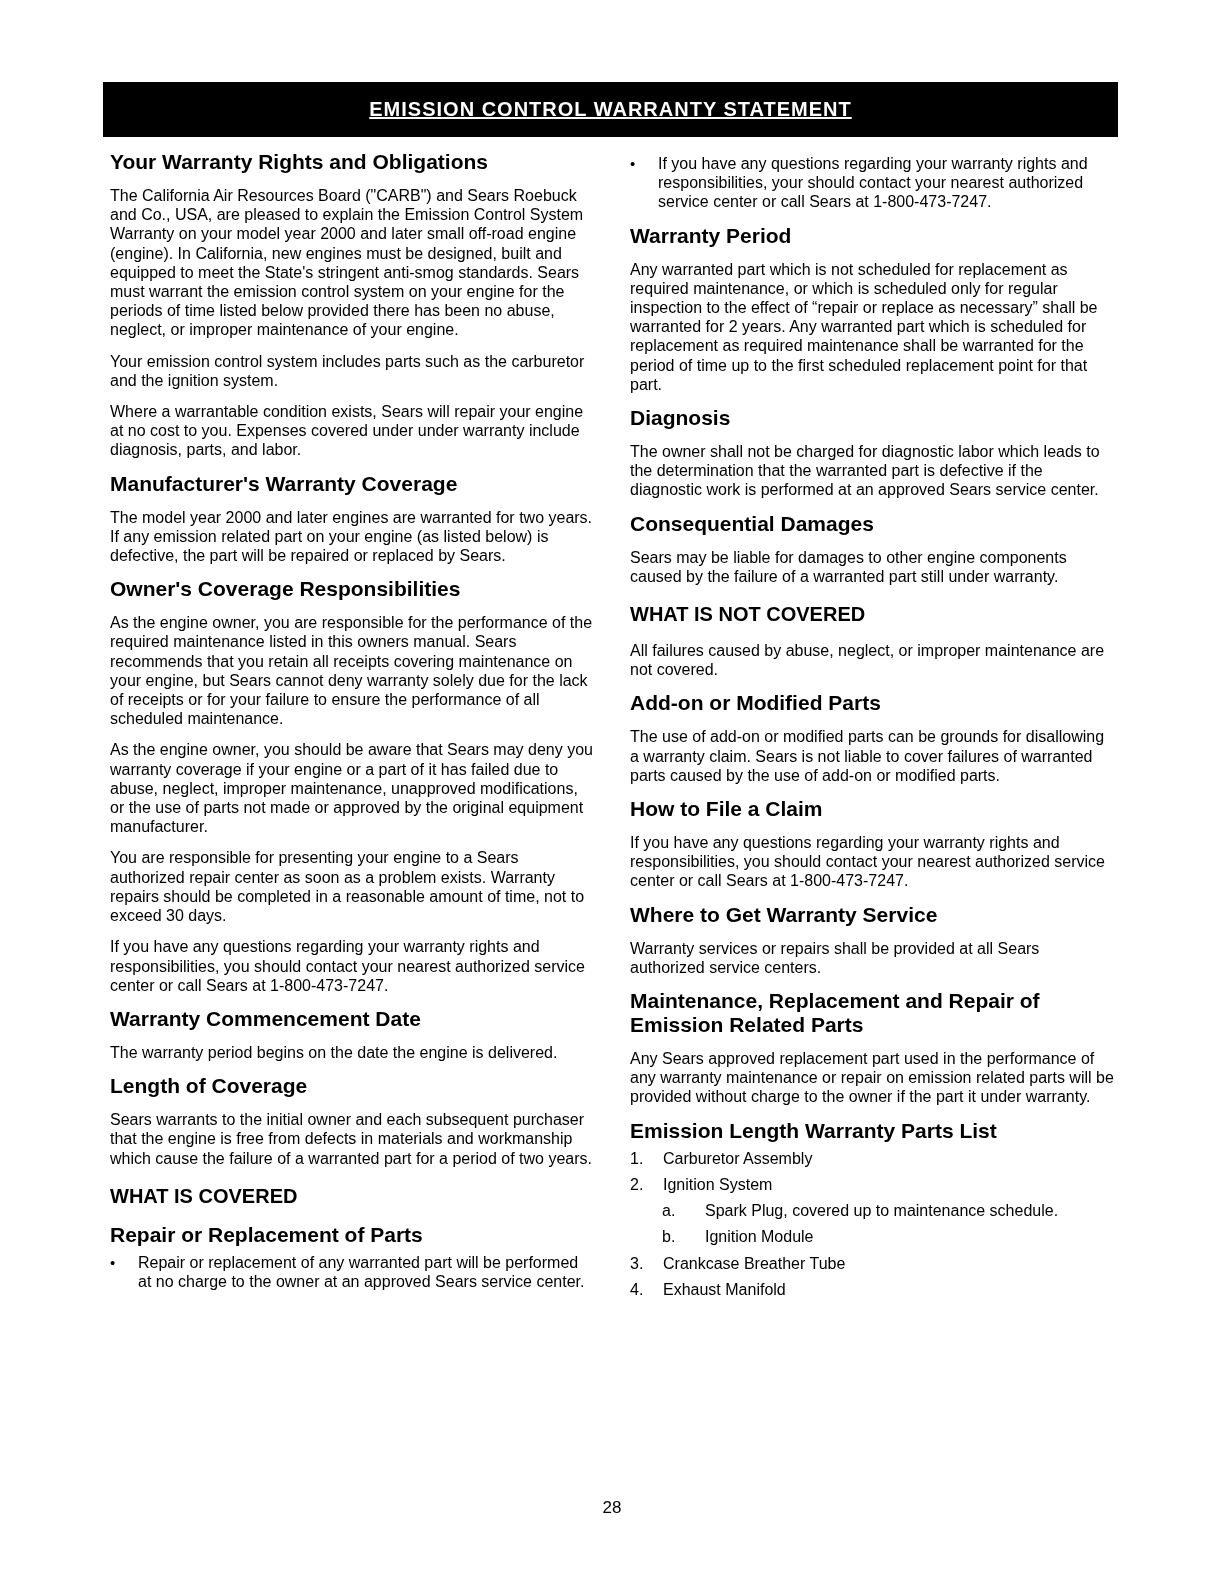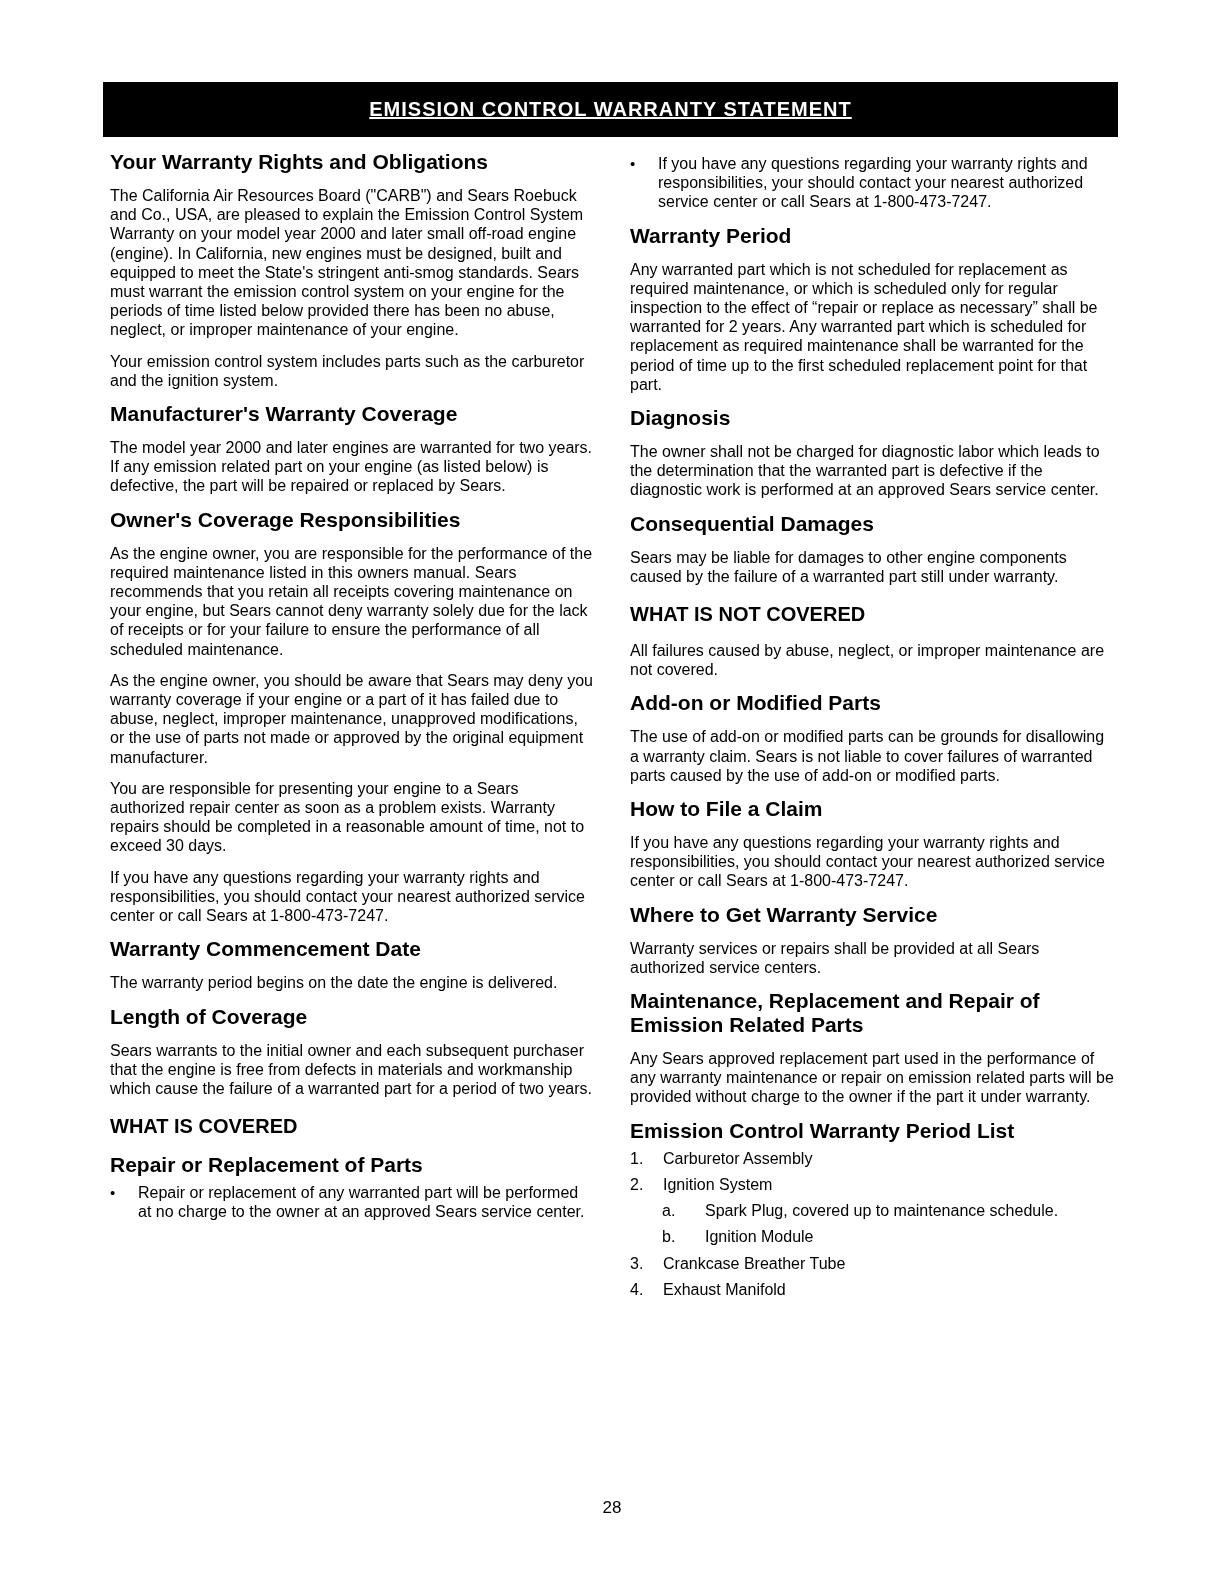--- a/index.html
+++ b/index.html
@@ -100,20 +100,21 @@
   <div class="banner">
     <span class="banner-title">EMISSION CONTROL WARRANTY STATEMENT</span>
   </div>
 
   <div class="columns">
 
     <div class="col">
       <div class="sec">Your Warranty Rights and Obligations</div>
       <p class="body-p">The California Air Resources Board ("CARB") and Sears Roebuck and Co., USA, are pleased to explain the Emission Control System Warranty on your model year 2000 and later small off-road engine (engine). In California, new engines must be designed, built and equipped to meet the State's stringent anti-smog standards. Sears must warrant the emission control system on your engine for the periods of time listed below provided there has been no abuse, neglect, or improper maintenance of your engine.</p>
       <p class="body-p">Your emission control system includes parts such as the carburetor and the ignition system.</p>
+      <p class="body-p">Where a warrantable condition exists, Sears will repair your engine at no cost to you. Expenses covered under under warranty include diagnosis, parts, and labor.</p>
       <div class="sec">Manufacturer's Warranty Coverage</div>
       <p class="body-p">The model year 2000 and later engines are warranted for two years. If any emission related part on your engine (as listed below) is defective, the part will be repaired or replaced by Sears.</p>
       <div class="sec">Owner's Coverage Responsibilities</div>
       <p class="body-p">As the engine owner, you are responsible for the performance of the required maintenance listed in this owners manual. Sears recommends that you retain all receipts covering maintenance on your engine, but Sears cannot deny warranty solely due for the lack of receipts or for your failure to ensure the performance of all scheduled maintenance.</p>
       <p class="body-p">As the engine owner, you should be aware that Sears may deny you warranty coverage if your engine or a part of it has failed due to abuse, neglect, improper maintenance, unapproved modifications, or the use of parts not made or approved by the original equipment manufacturer.</p>
       <p class="body-p">You are responsible for presenting your engine to a Sears authorized repair center as soon as a problem exists. Warranty repairs should be completed in a reasonable amount of time, not to exceed 30 days.</p>
       <p class="body-p">If you have any questions regarding your warranty rights and responsibilities, you should contact your nearest authorized service center or call Sears at 1-800-473-7247.</p>
       <div class="sec">Warranty Commencement Date</div>
       <p class="body-p">The warranty period begins on the date the engine is delivered.</p>
       <div class="sec">Length of Coverage</div>
@@ -140,21 +141,21 @@
       <div class="big">WHAT IS NOT COVERED</div>
       <p class="body-p">All failures caused by abuse, neglect, or improper maintenance are not covered.</p>
       <div class="sec">Add-on or Modified Parts</div>
       <p class="body-p">The use of add-on or modified parts can be grounds for disallowing a warranty claim. Sears is not liable to cover failures of warranted parts caused by the use of add-on or modified parts.</p>
       <div class="sec">How to File a Claim</div>
       <p class="body-p">If you have any questions regarding your warranty rights and responsibilities, you should contact your nearest authorized service center or call Sears at 1-800-473-7247.</p>
       <div class="sec">Where to Get Warranty Service</div>
       <p class="body-p">Warranty services or repairs shall be provided at all Sears authorized service centers.</p>
       <div class="sec">Maintenance, Replacement and Repair of Emission Related Parts</div>
       <p class="body-p">Any Sears approved replacement part used in the performance of any warranty maintenance or repair on emission related parts will be provided without charge to the owner if the part it under warranty.</p>
-      <div class="sec">Emission Control Warranty Period List</div>
+      <div class="sec">Emission Length Warranty Parts List</div>
 
       <div class="plist">
         <div class="pl-row">
           <span class="pl-num">1.</span>
           <span class="pl-text">Carburetor Assembly</span>
         </div>
         <div class="pl-row">
           <span class="pl-num">2.</span>
           <span class="pl-text">Ignition System</span>
         </div>

